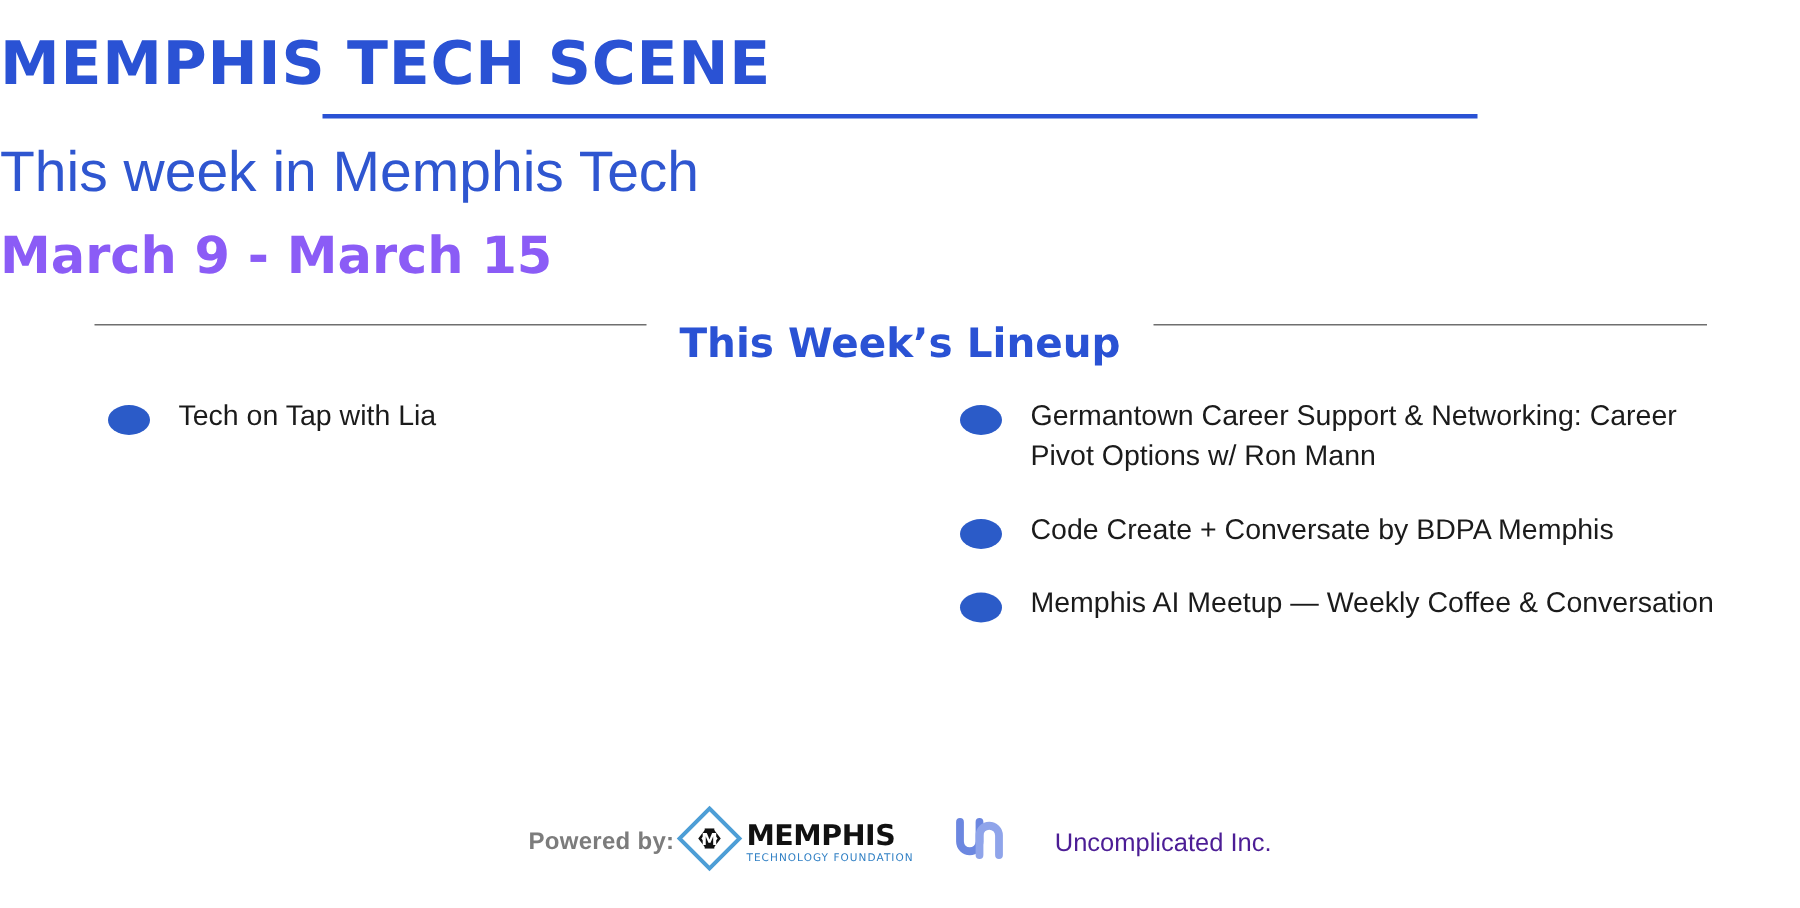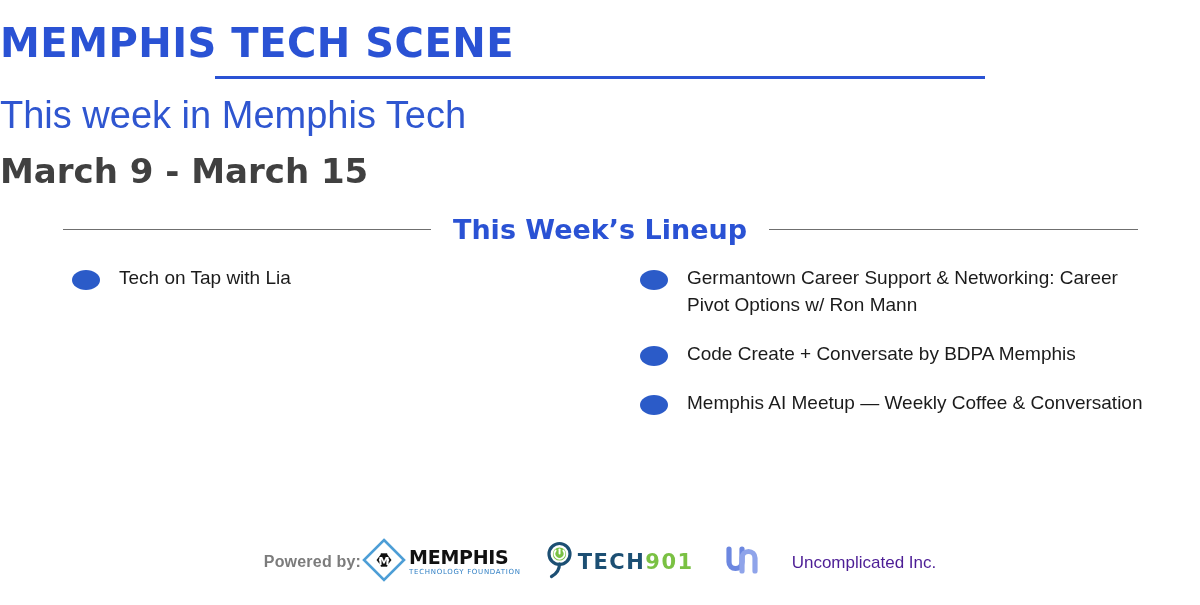--- a/index.html
+++ b/index.html
@@ -40,29 +40,28 @@
     font-size: 38px;
     font-weight: 300;
     color: #2f56d0;
     margin: 16px 0 0 0;
     line-height: 1.1;
   }
   .date-range {
     font-family: "DejaVu Sans", sans-serif;
     font-size: 34px;
     font-weight: 700;
-    color: #404040;
+    color: #8b5cf6;
     margin: 16px 0 0 0;
     line-height: 1.1;
   }
 
   
   .lineup-band {
     display: flex;
-    align-items: center;
     width: 1075px;
     margin: 26px auto 0 auto;
   }
   .lineup-rule {
     flex: 1 1 auto;
     height: 1px;
     background: #6f6f6f;
   }
   .lineup-title {
     font-family: "DejaVu Sans", sans-serif;
@@ -249,34 +248,20 @@
         <rect x="19.8" y="16.3" width="6.4" height="13.4" fill="#111111"></rect>
         <text x="23" y="27.6" font-family="DejaVu Sans, sans-serif" font-size="11" font-weight="700" fill="#ffffff" text-anchor="middle">M</text>
       </svg>
     </span>
     <span class="mtf-text">
       <span class="mtf-name">MEMPHIS</span>
       <span class="mtf-sub">TECHNOLOGY FOUNDATION</span>
     </span>
   </div>
 
-  <div class="logo logo-tech901">
-    <span>
-      <svg width="30" height="38" viewBox="0 0 30 38" aria-hidden="true">
-        <circle cx="14.5" cy="13" r="10.5" fill="none" stroke="#1c4f73" stroke-width="3.2"></circle>
-        <path d="M14.5 22.8 C 14.5 30 10.5 33.5 6.5 35.5" fill="none" stroke="#1c4f73" stroke-width="3.2" stroke-linecap="round"></path>
-        <circle cx="14.5" cy="13" r="6.6" fill="#7ac143"></circle>
-        <rect x="13.6" y="7.4" width="1.9" height="6" rx="0.9" fill="#ffffff"></rect>
-        <path d="M10.6 9.6 A 5 5 0 1 0 18.4 9.6" fill="none" stroke="#ffffff" stroke-width="1.9" stroke-linecap="round"></path>
-      </svg>
-    </span>
-    <span class="t901-text">
-      <span class="t901-tech">TECH</span><span class="t901-901">901</span>
-    </span>
-  </div>
 
   <div class="logo logo-uncomplicated">
     <span>
       <svg width="40" height="34" viewBox="0 0 40 34" aria-hidden="true">
         <path d="M7 6 L7 19 A 6.5 6.5 0 0 0 20 19 L20 6" fill="none" stroke="#6c87e0" stroke-width="5.2" stroke-linecap="round"></path>
         <path d="M20 28 L20 15 A 6.5 6.5 0 0 1 33 15 L33 28" fill="none" stroke="#8fa4ea" stroke-width="5.2" stroke-linecap="round"></path>
       </svg>
     </span>
     <span class="unc-text">Uncomplicated Inc.</span>
   </div>

